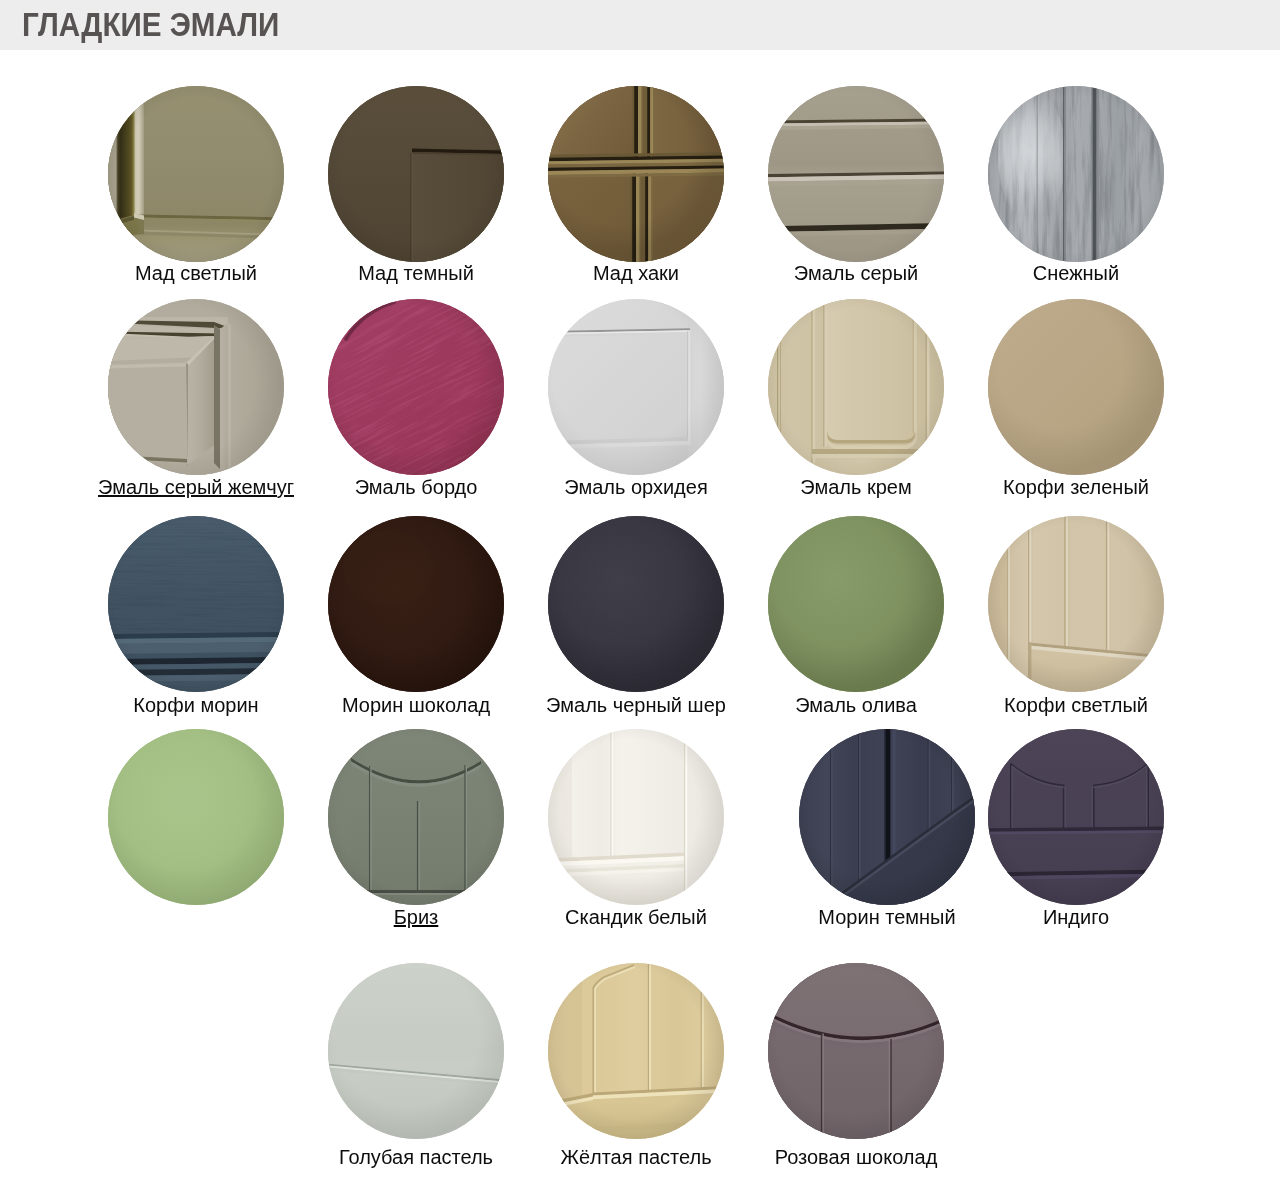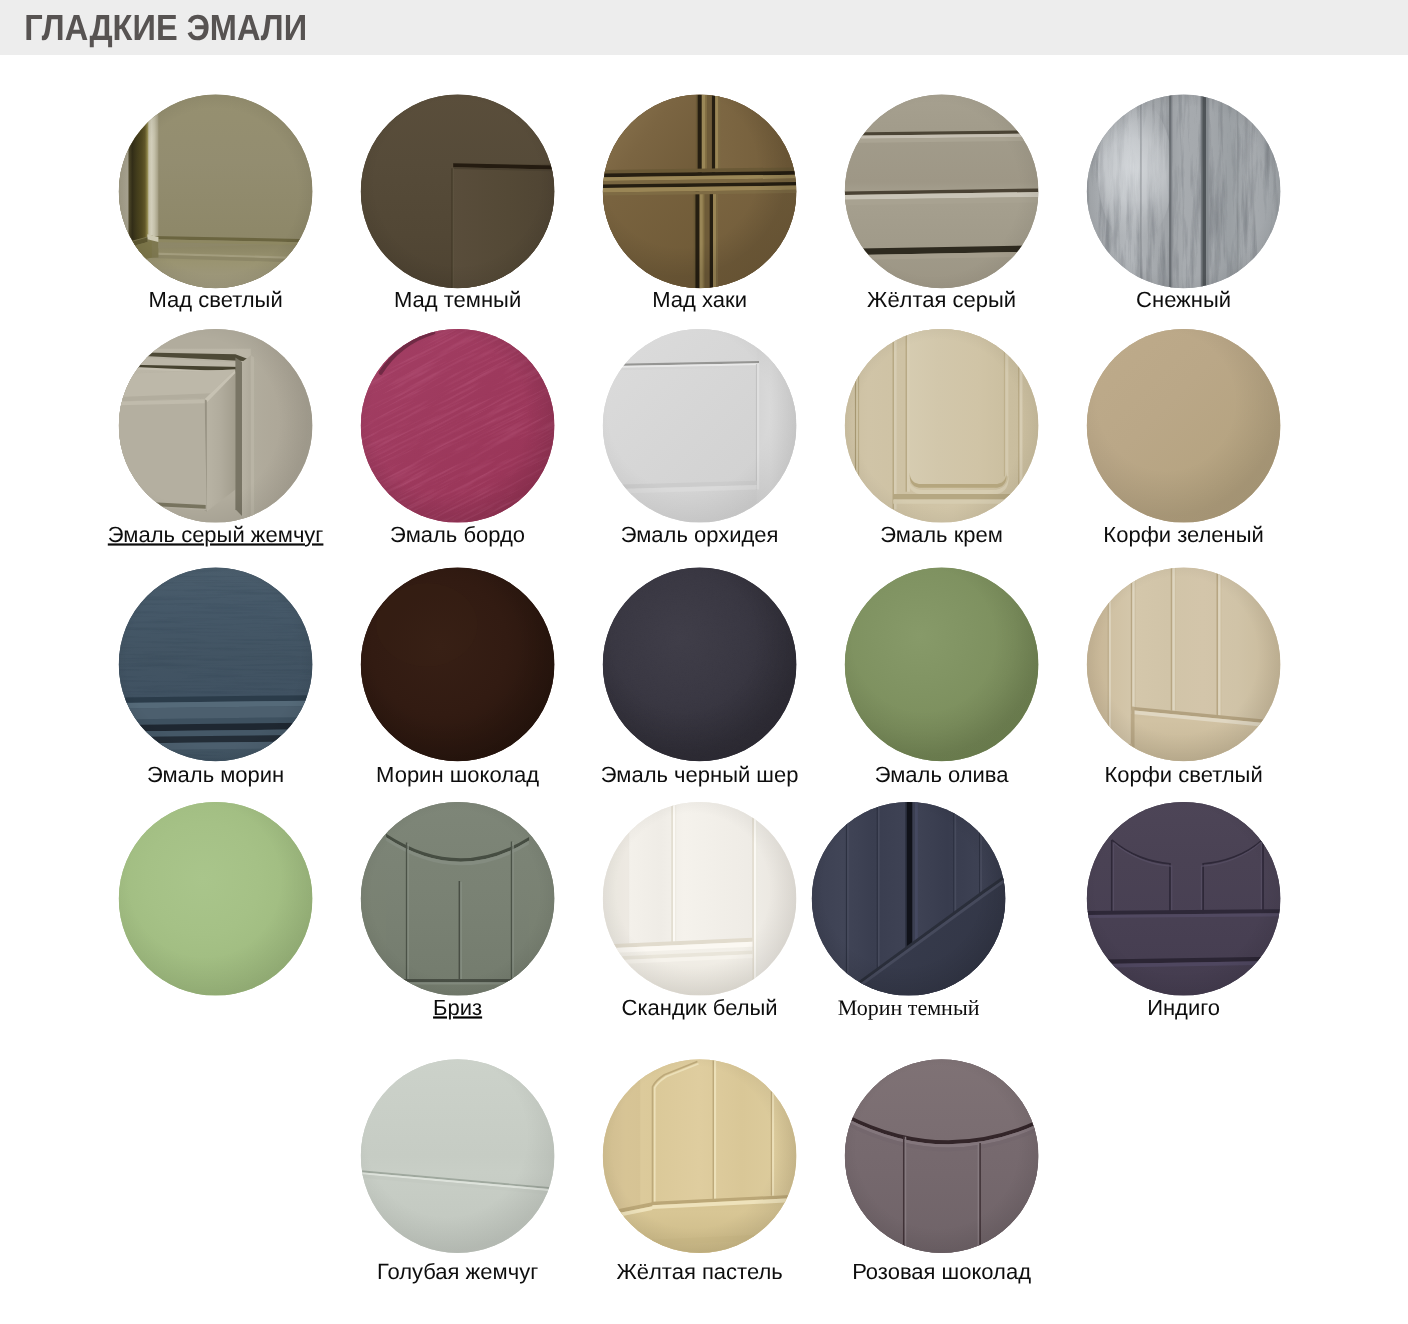--- a/index.html
+++ b/index.html
@@ -217,21 +217,21 @@
             <path d="M0,37.4 L176,35.4 L176,38.4 L0,40.4 Z" fill="#c5bfb2"></path>
             <path d="M0,40.4 L176,38.4 L176,42.0 L0,44.0 Z" fill="#aaa493"></path>
             <path d="M0,88.0 L176,85.4 L176,88.6 L0,91.2 Z" fill="#4a4234"></path>
             <path d="M0,91.2 L176,88.6 L176,93.0 L0,95.6 Z" fill="#c9c4b7"></path>
             <path d="M0,95.6 L176,93.0 L176,98.0 L0,100.6 Z" fill="#a8a291"></path>
             <path d="M0,140.2 L176,137.0 L176,142.8 L0,146.0 Z" fill="#2e2a1f"></path>
             <path d="M0,146.0 L176,142.8 L176,147.2 L0,150.4 Z" fill="#a59e8d"></path>
             <rect x="0" y="0" width="176" height="176" fill="url(#egvig)"></rect>
           </svg>
         </div>
-        <div class="label" style="margin-top: -2px;">Жёлтая серый</div>
+        <div class="label" style="margin-top: -2px;">Эмаль серый</div>
       </div>
       <div class="cell" style="left: 966px; top: 86px;">
         <div class="swatch" style="background: rgb(162, 166, 171);">
           <svg viewBox="0 0 176 176" preserveAspectRatio="none" xmlns="http://www.w3.org/2000/svg">
             <defs>
               <linearGradient id="sn-bg" x1="0" y1="0" x2="176" y2="0" gradientUnits="userSpaceOnUse">
                 <stop offset="0" stop-color="#a3a7ab"></stop>
                 <stop offset="0.1" stop-color="#aaaeb2"></stop>
                 <stop offset="0.22" stop-color="#b3b7bb"></stop>
                 <stop offset="0.32" stop-color="#a8acb0"></stop>
@@ -486,21 +486,21 @@
             <path d="M0,123 L176,121 L176,126 L0,128 Z" fill="#556a79"></path>
             <path d="M0,128 L176,126 L176,136 L0,138 Z" fill="#4c5f6e"></path>
             <path d="M0,138 L176,136 L176,141 L0,143 Z" fill="#3e5160"></path>
             <path d="M0,143 L176,141 L176,147 L0,149 Z" fill="#1e2731"></path>
             <path d="M0,149 L176,147 L176,152 L0,154 Z" fill="#455867"></path>
             <path d="M0,154 L176,152 L176,158 L0,160 Z" fill="#232d37"></path>
             <path d="M0,160 L176,158 L176,164 L0,166 Z" fill="#4c5f6e"></path>
             <rect x="0" y="0" width="176" height="176" fill="url(#movig)"></rect>
           </svg>
         </div>
-        <div class="label" style="margin-top: 0px;">Эмаль морин</div>
+        <div class="label" style="margin-top: 0px;">Корфи морин</div>
       </div>
       <div class="cell" style="left: 306px; top: 516px;">
         <div class="swatch" style="background: rgb(53, 29, 20);">
           <svg viewBox="0 0 176 176" preserveAspectRatio="none" xmlns="http://www.w3.org/2000/svg">
             <defs>
               <radialGradient id="ch-bg" cx="72" cy="72" r="112" gradientUnits="userSpaceOnUse">
                 <stop offset="0" stop-color="#371f15"></stop>
                 <stop offset="0.55" stop-color="#321b12"></stop>
                 <stop offset="1" stop-color="#28150d"></stop>
               </radialGradient>
@@ -698,21 +698,21 @@
             <path d="M0,132 L136,126 L136,176 L0,176 Z" fill="url(#sw-low)"></path>
             <path d="M0,129.6 L136,123.6 L136,127.2 L0,133.2 Z" fill="#e1dbcd"></path>
             <path d="M0,133.2 L136,127.2 L136,131.6 L0,137.6 Z" fill="#fbf8f2"></path>
             <path d="M0,141 L136,135 L136,138.4 L0,144.4 Z" fill="#e9e5da"></path>
             <path d="M0,144.4 L136,138.4 L136,142 L0,148 Z" fill="#f6f3ec"></path>
             <rect x="0" y="0" width="176" height="176" fill="url(#swvig)"></rect>
           </svg>
         </div>
         <div class="label" style="margin-top: -1px;">Скандик белый</div>
       </div>
-      <div class="cell" style="left: 716px; top: 729px; font-family: Liberation Serif, serif;">
+      <div class="cell" style="left: 777px; top: 729px;">
         <div class="swatch" style="background: rgb(61, 65, 83);">
           <svg viewBox="0 0 176 176" preserveAspectRatio="none" xmlns="http://www.w3.org/2000/svg">
             <defs>
               <linearGradient id="mn-bg" x1="0" y1="0" x2="176" y2="0" gradientUnits="userSpaceOnUse">
                 <stop offset="0" stop-color="#3c4052"></stop>
                 <stop offset="0.16" stop-color="#414557"></stop>
                 <stop offset="0.32" stop-color="#3a3e50"></stop>
                 <stop offset="0.52" stop-color="#3f4355"></stop>
                 <stop offset="0.7" stop-color="#383c4e"></stop>
                 <stop offset="0.86" stop-color="#3d4153"></stop>
@@ -800,21 +800,21 @@
                 <stop offset="1" stop-color="#000000" stop-opacity="0.07"></stop>
               </radialGradient>
             </defs>
             <rect x="0" y="0" width="176" height="176" fill="url(#bp-bg)"></rect>
             <path d="M0,100.8 L176,116.6 L176,118.4 L0,102.6 Z" fill="#9fa89e"></path>
             <path d="M0,102.6 L176,118.4 L176,120.4 L0,104.6 Z" fill="#dde2db"></path>
             <path d="M0,104.6 L176,120.4 L176,123.4 L0,107.6 Z" fill="#c4cac2"></path>
             <rect x="0" y="0" width="176" height="176" fill="url(#bpvig)"></rect>
           </svg>
         </div>
-        <div class="label" style="margin-top: 5px;">Голубая жемчуг</div>
+        <div class="label" style="margin-top: 5px;">Голубая пастель</div>
       </div>
       <div class="cell" style="left: 526px; top: 963px;">
         <div class="swatch" style="background: rgb(223, 205, 159);">
           <svg viewBox="0 0 176 176" preserveAspectRatio="none" xmlns="http://www.w3.org/2000/svg">
             <defs>
               <linearGradient id="yp-bg" x1="0" y1="0" x2="176" y2="0" gradientUnits="userSpaceOnUse">
                 <stop offset="0" stop-color="#d6c496"></stop>
                 <stop offset="0.12" stop-color="#ddcb9d"></stop>
                 <stop offset="0.28" stop-color="#dbc999"></stop>
                 <stop offset="0.5" stop-color="#dfcd9f"></stop>

